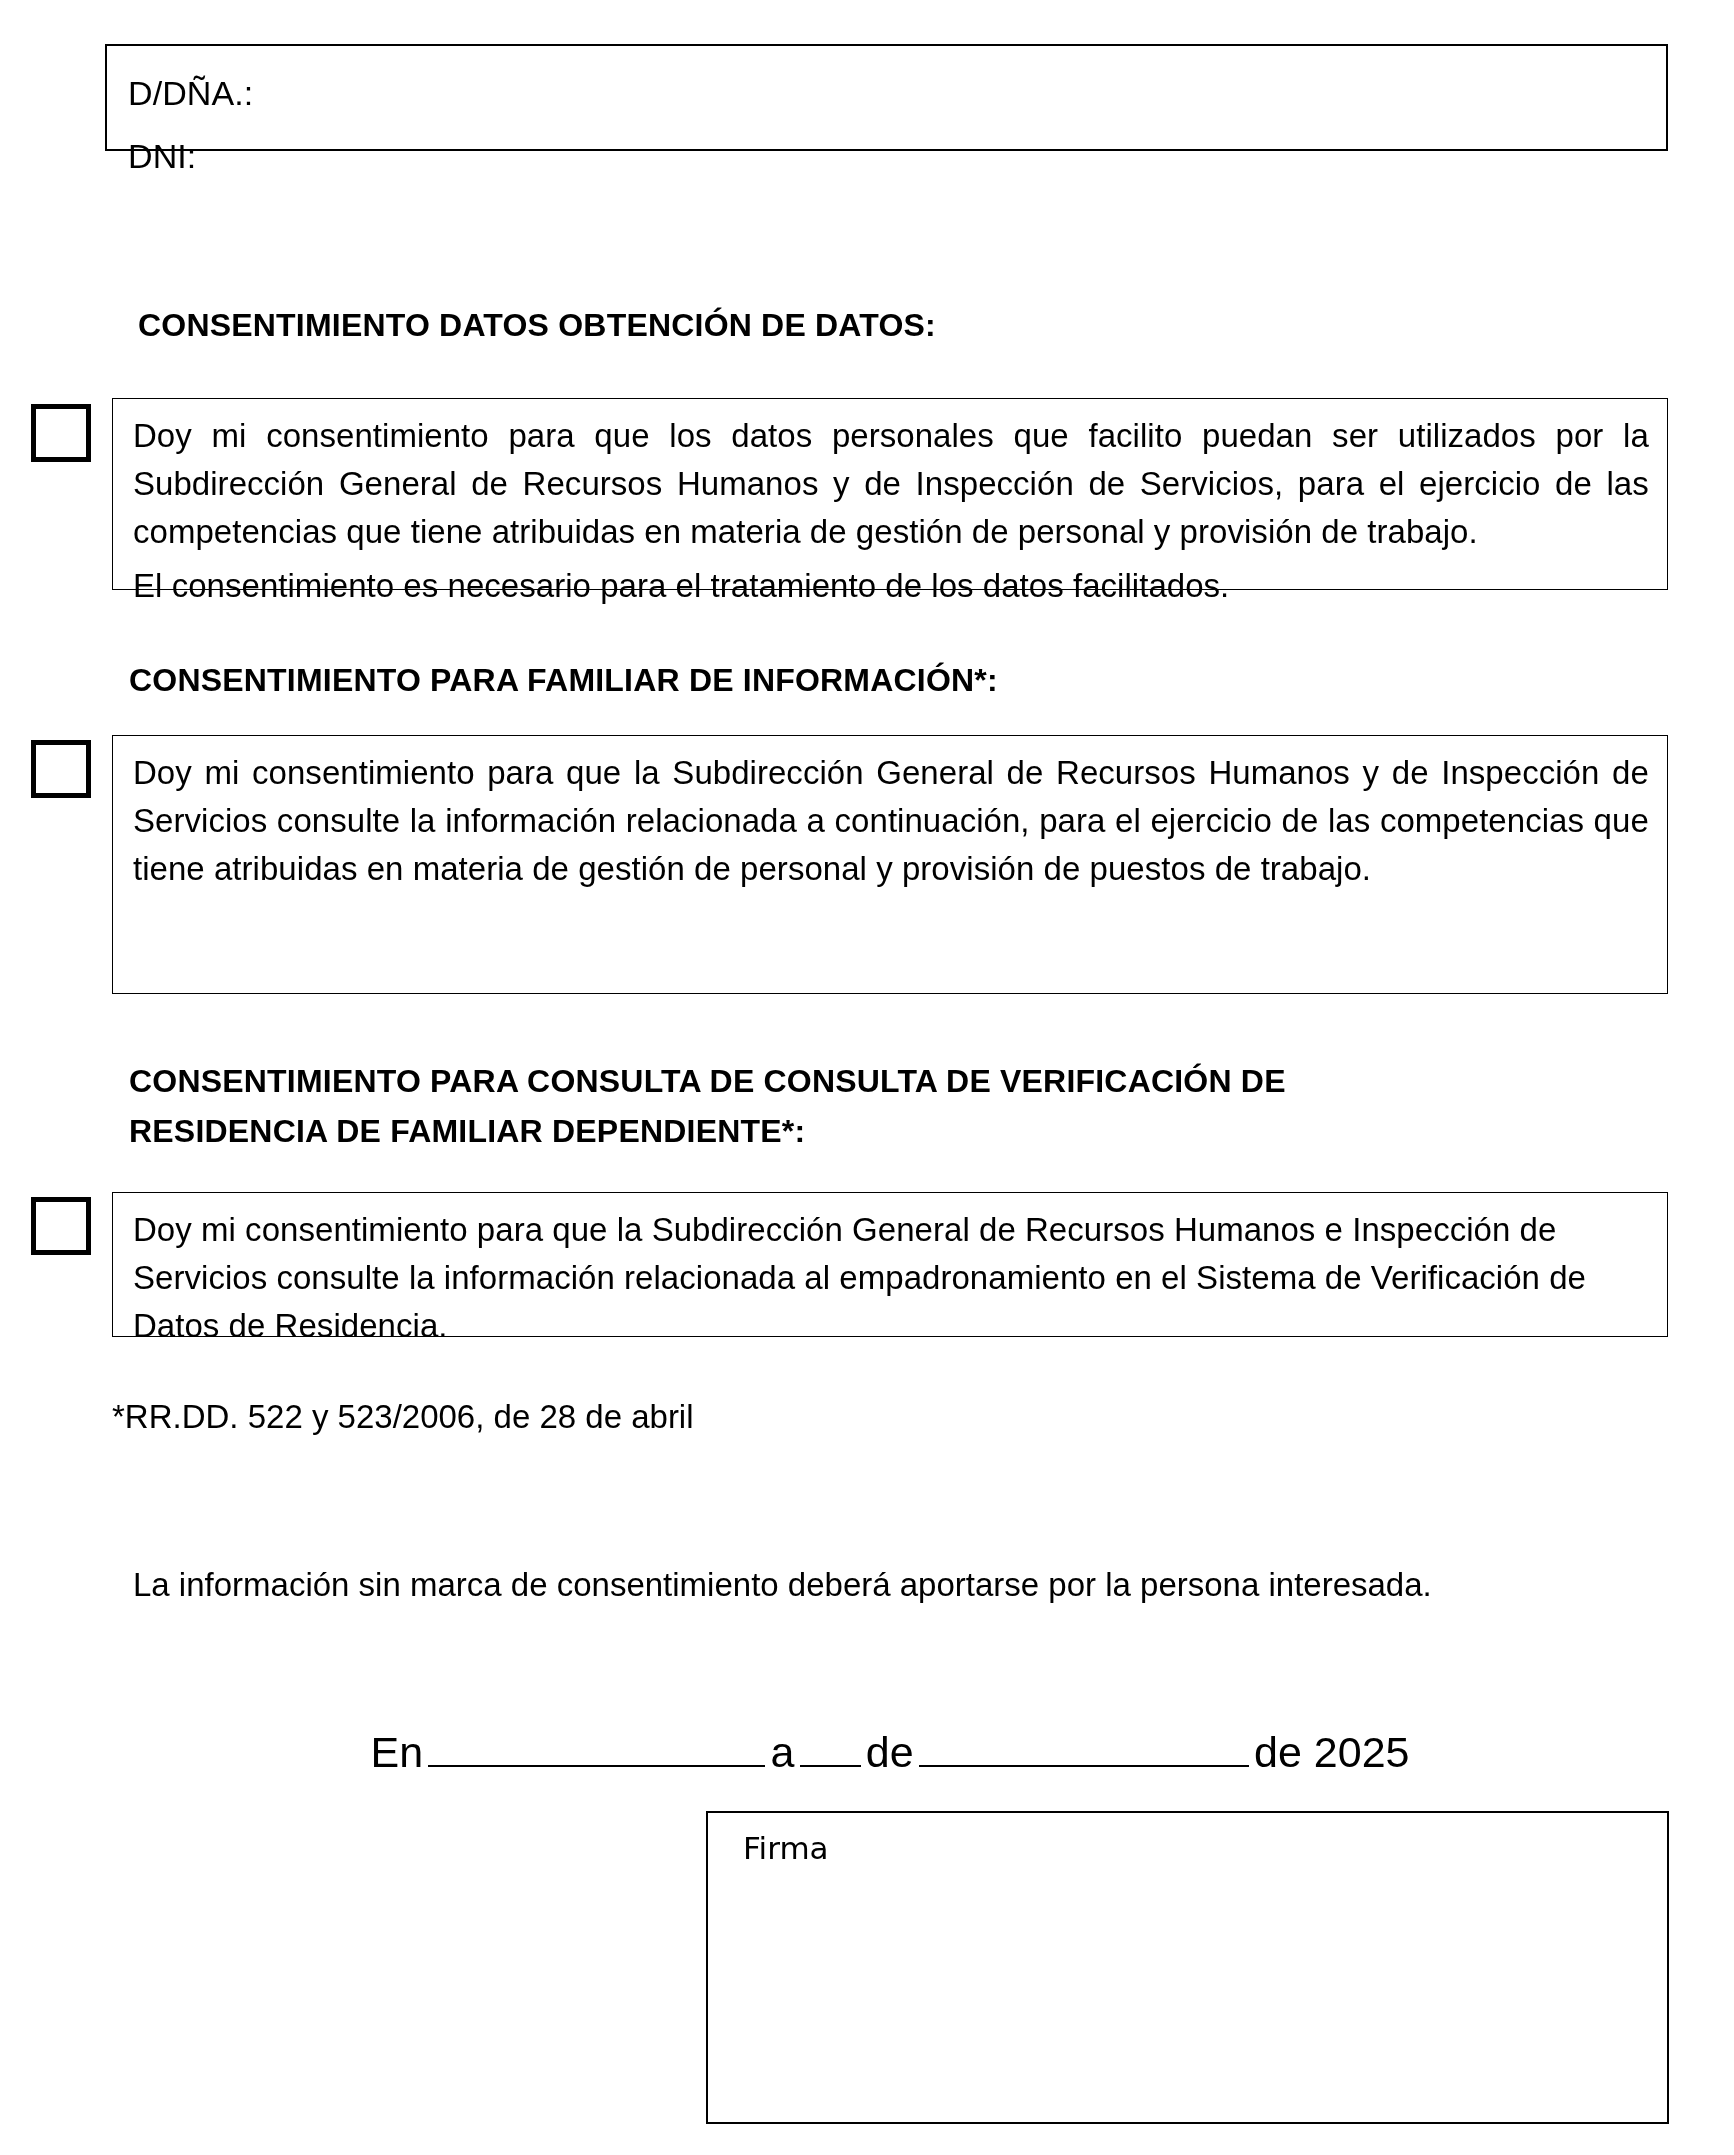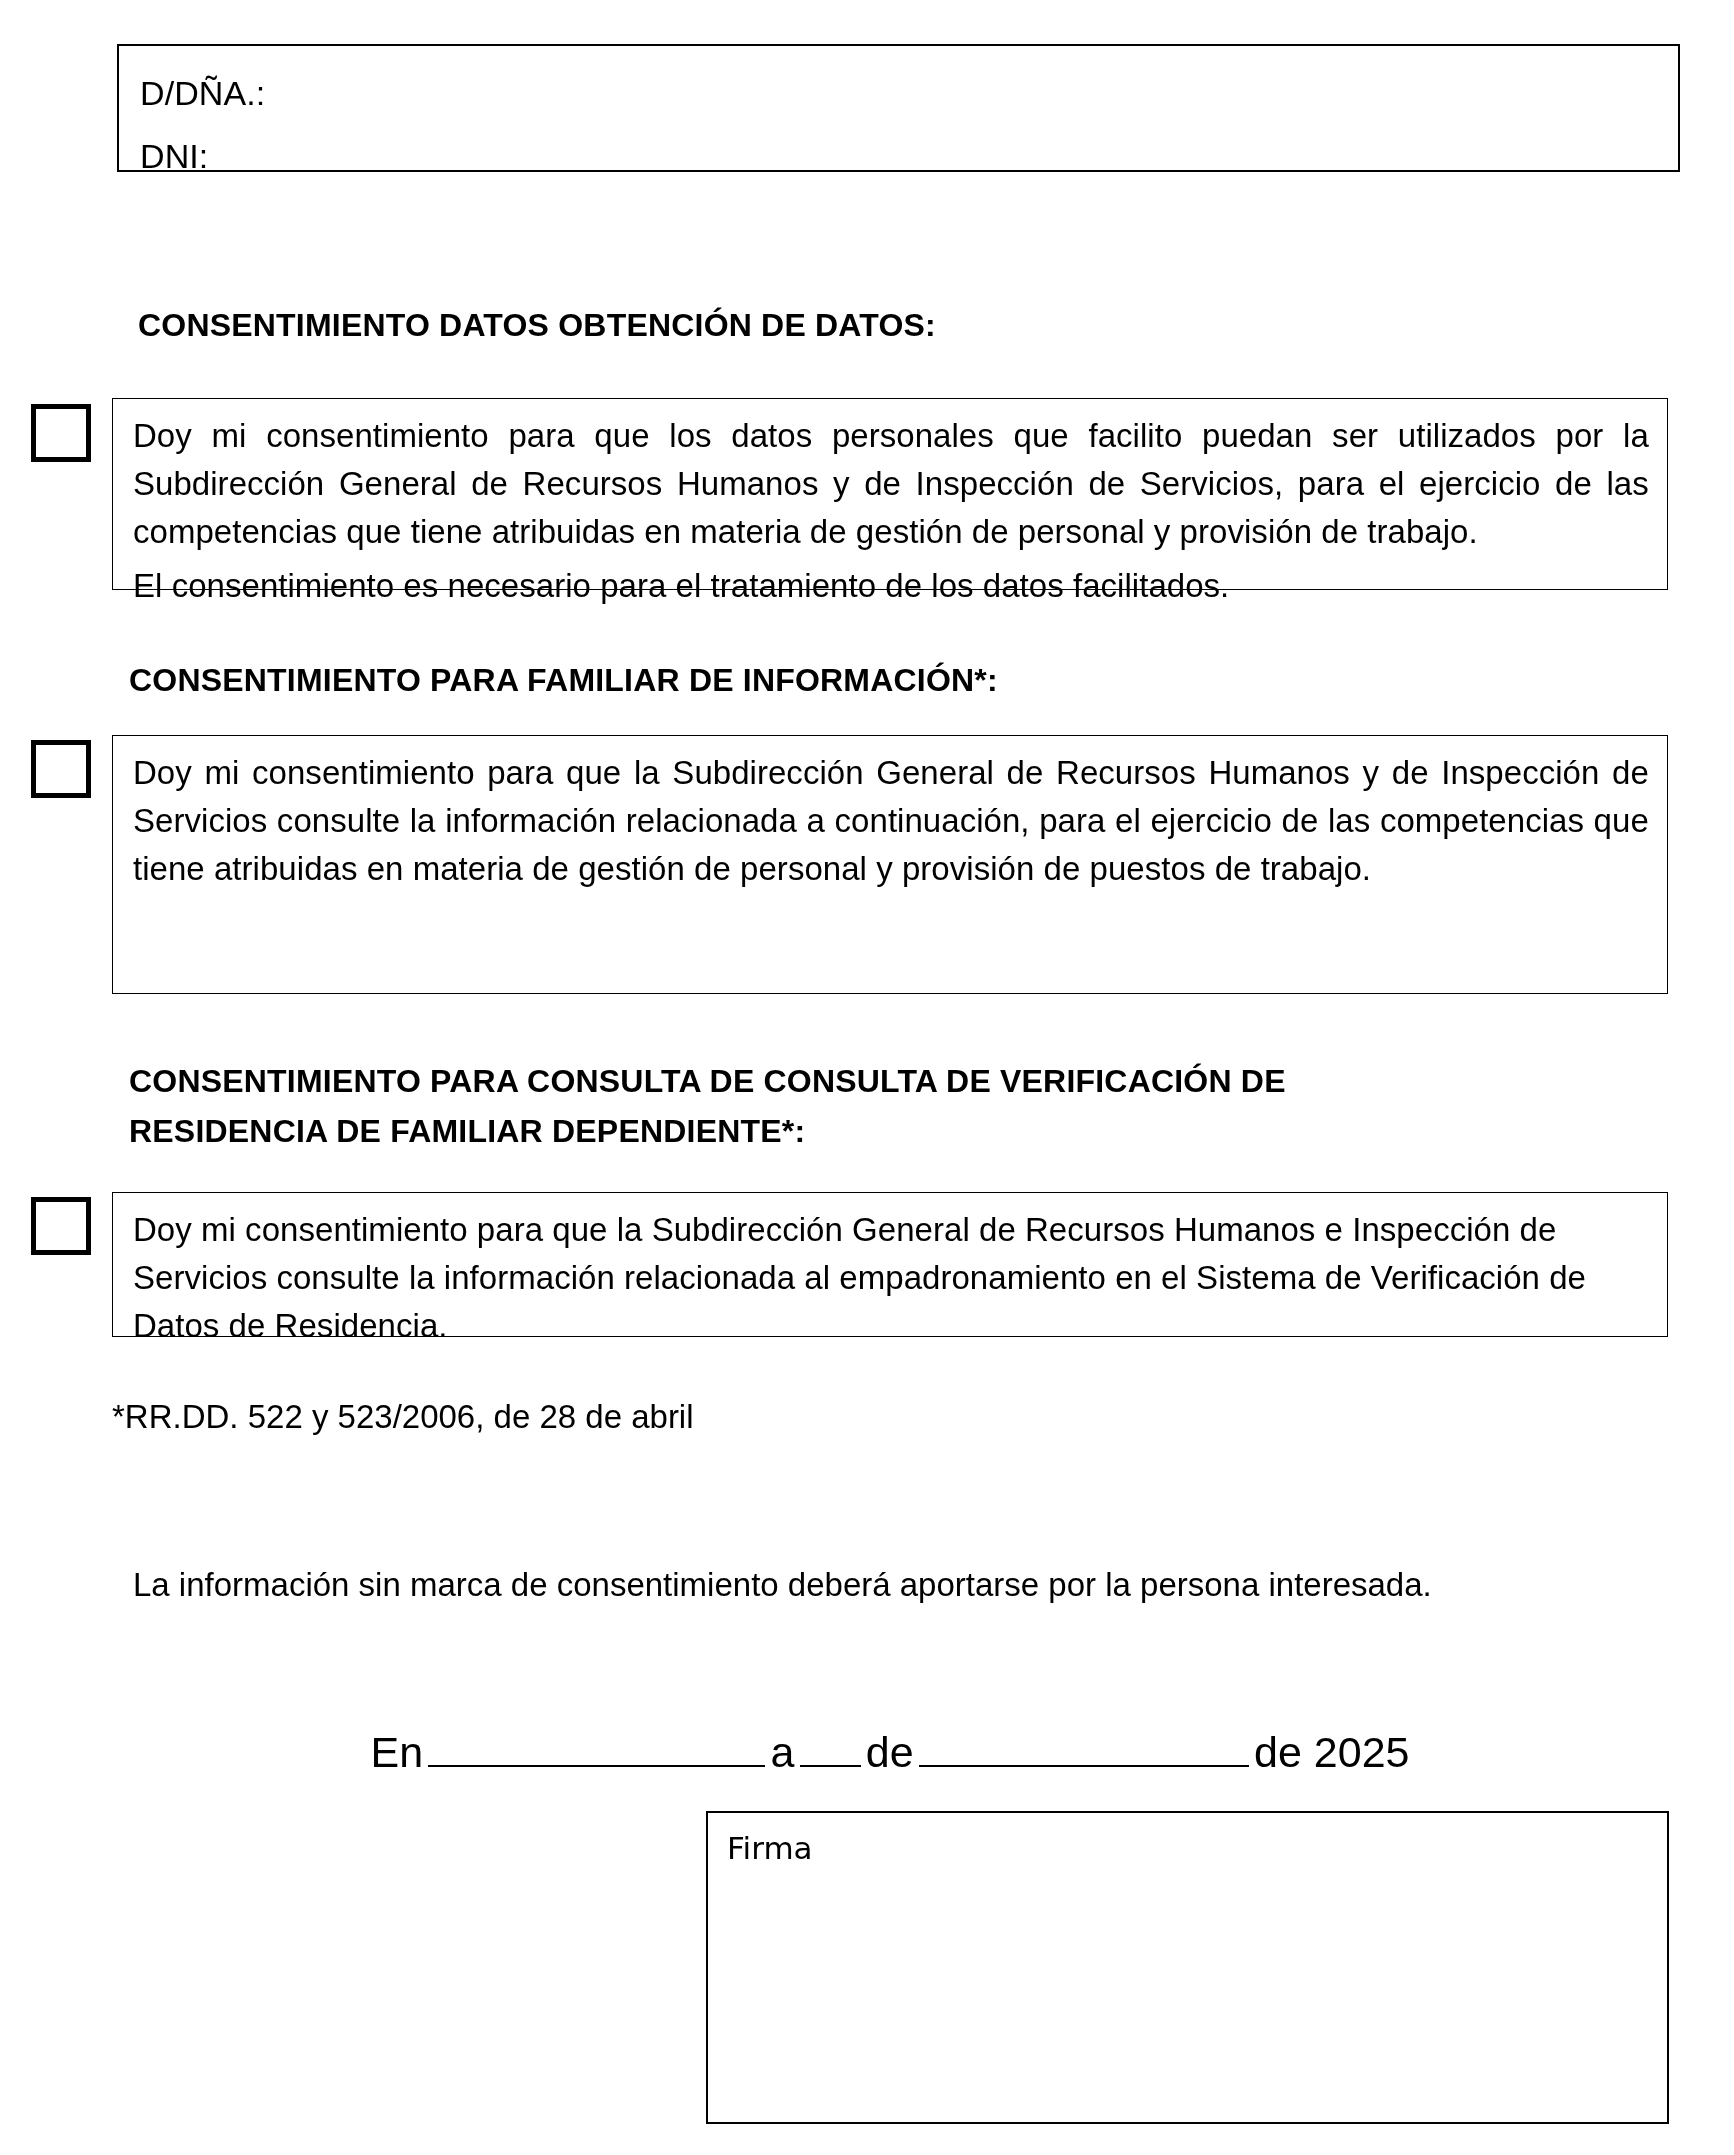--- a/index.html
+++ b/index.html
@@ -20,24 +20,24 @@
     position: absolute;
     inset: 0;
     width: 1735px;
     height: 2156px;
     overflow: hidden;
   }
 
   
   .id-box {
     position: absolute;
-    left: 117px;
+    left: 105px;
     top: 44px;
     width: 1563px;
-    height: 128px;
+    height: 107px;
     border: 2.6px solid #000;
     box-sizing: border-box;
     padding: 15.7px 0 0 21px;
   }
   .id-line {
     font-size: 34px;
     line-height: 63px;
     letter-spacing: 0.1px;
     white-space: nowrap;
   }
@@ -138,20 +138,21 @@
     width: 963px;
     height: 313px;
     border: 2.6px solid #000;
     box-sizing: border-box;
     padding: 14px 0 0 19px;
   }
   .signature-label {
     font-family: "DejaVu Sans", sans-serif;
     font-size: 31px;
     line-height: 42px;
+    margin-left: 16px;
   }
 </style>
 </head>
 <body>
 
 <div class="page">
 
   <div class="id-box">
     <div class="id-line">D/DÑA.:</div>
     <div class="id-line">DNI:</div>

